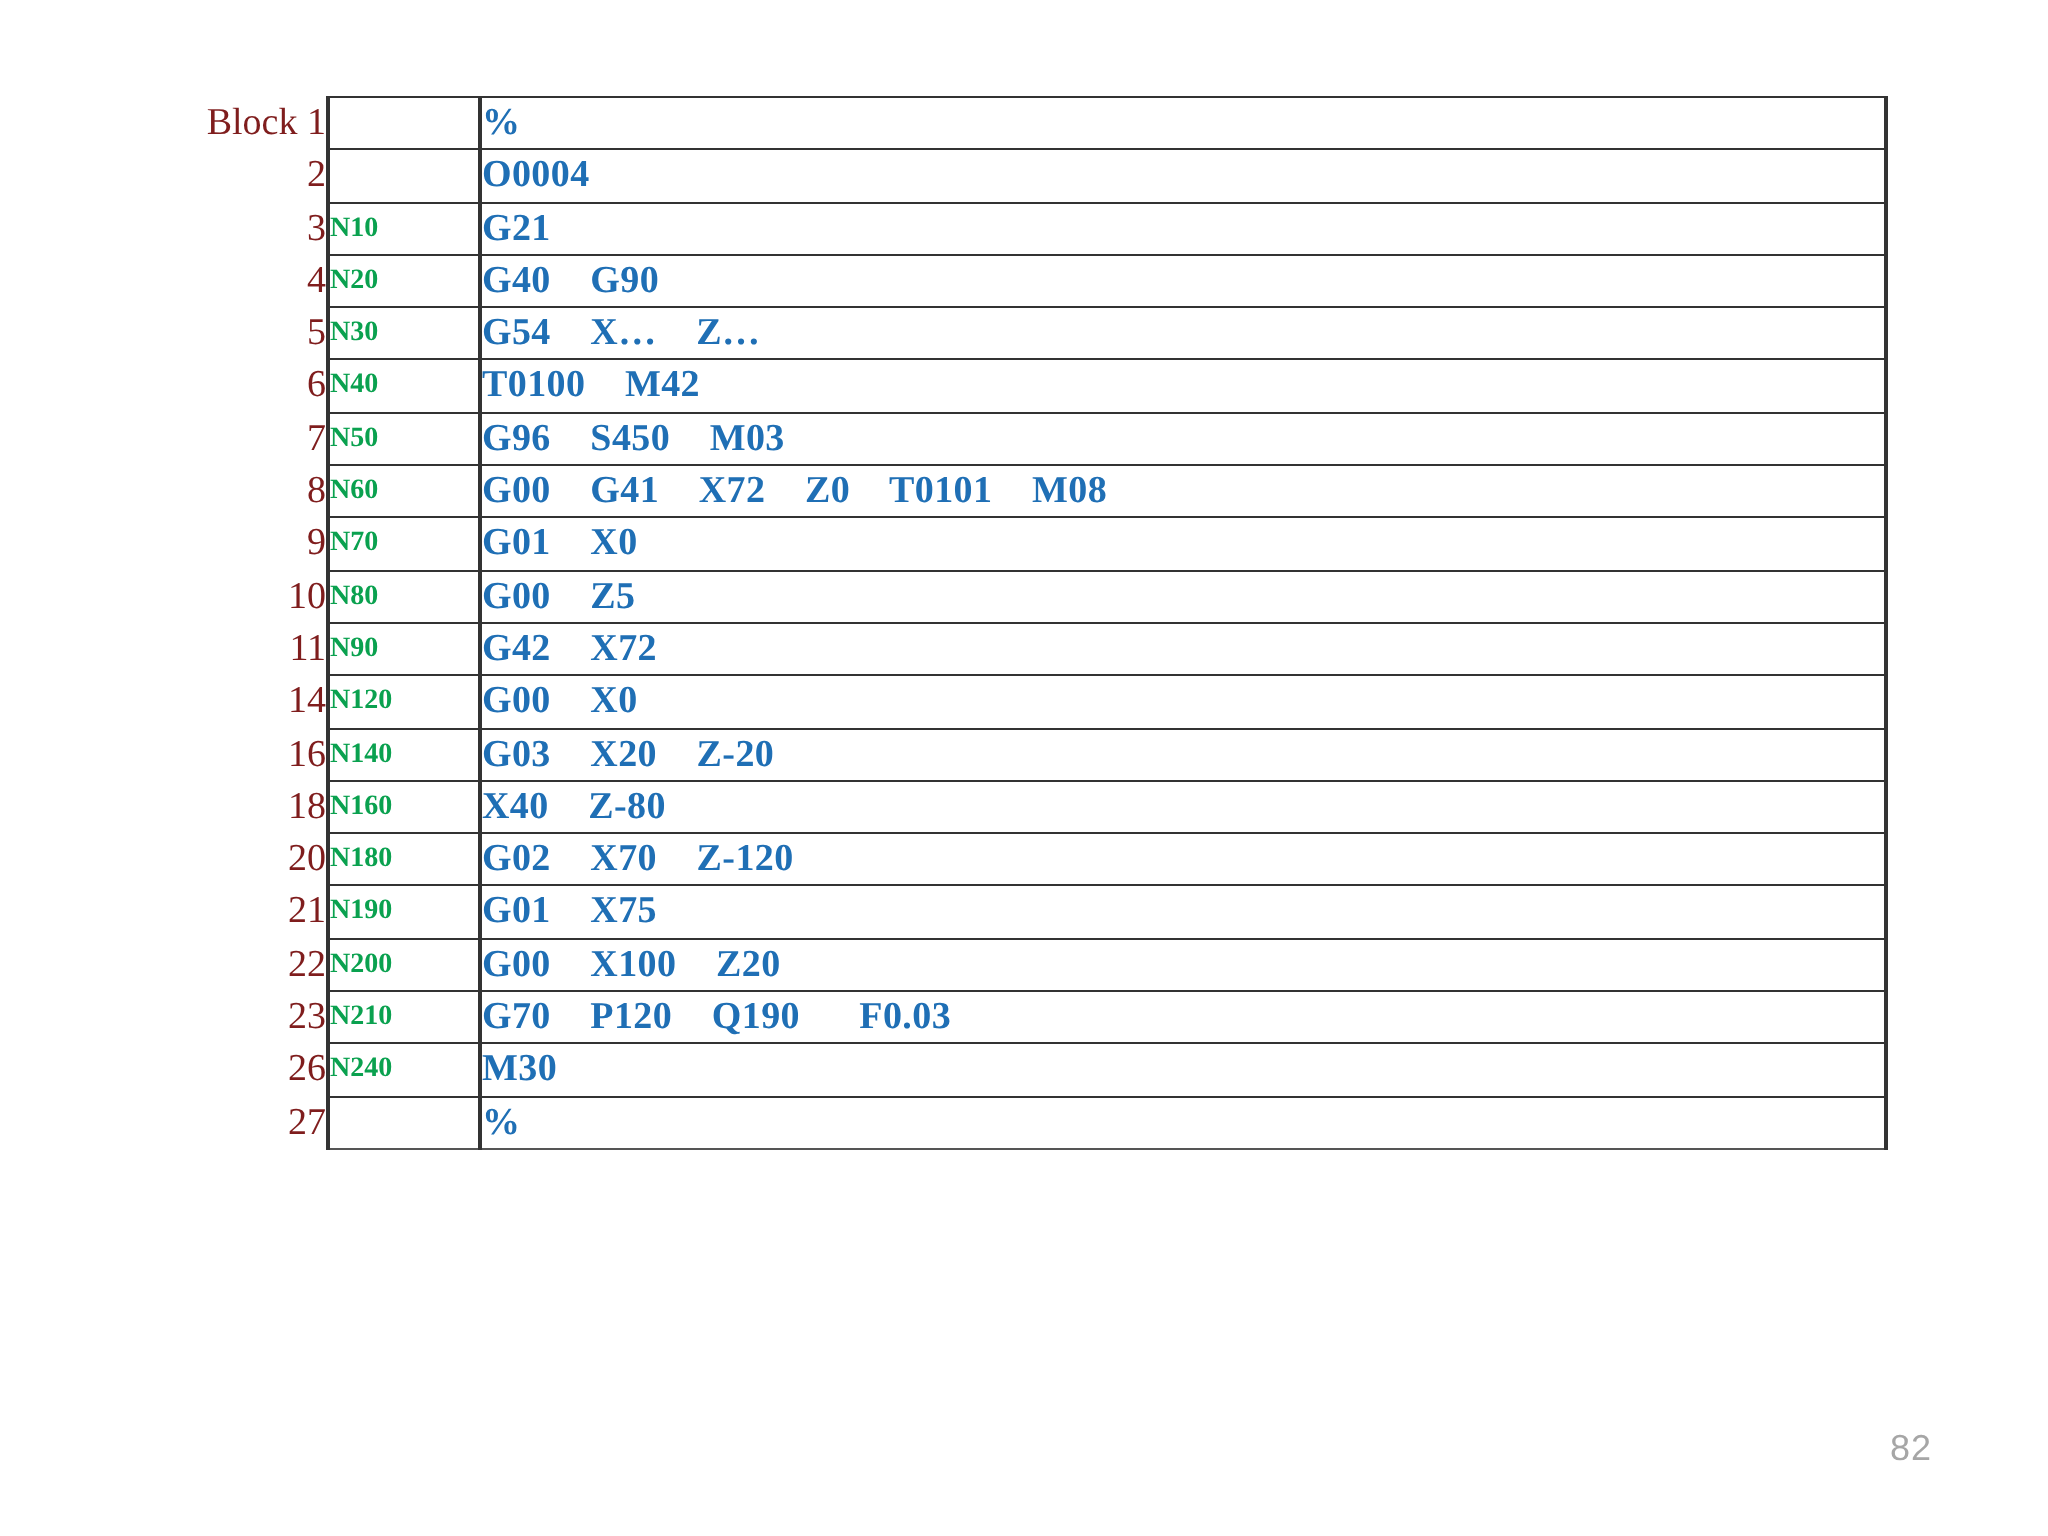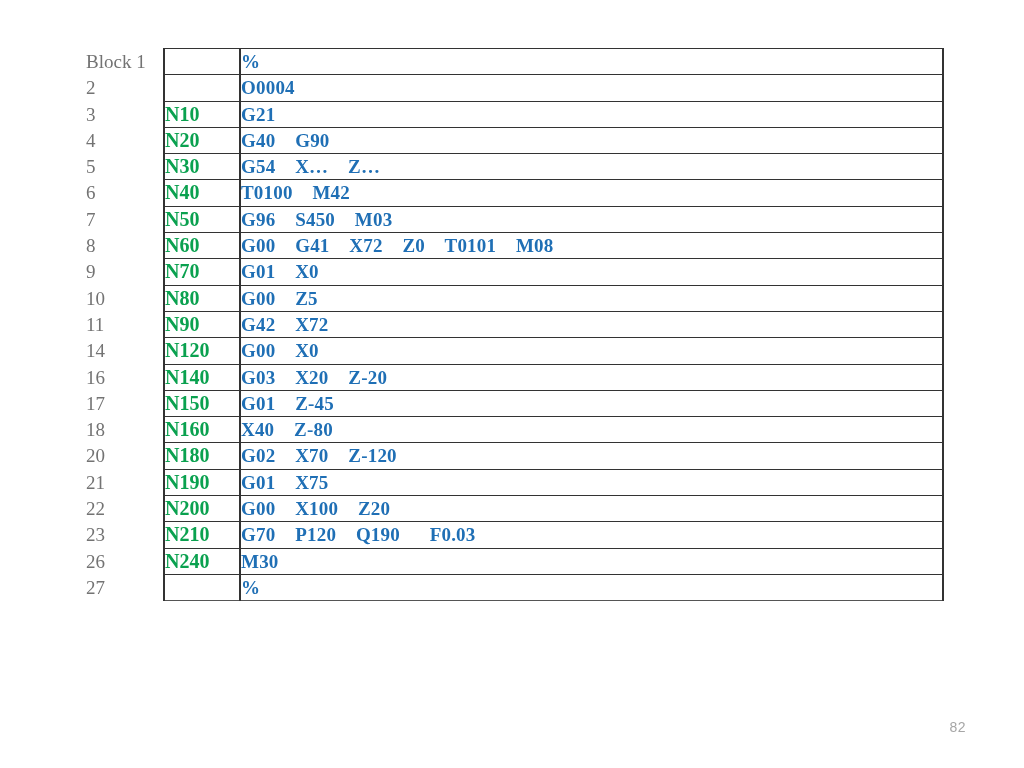--- a/index.html
+++ b/index.html
@@ -38,39 +38,40 @@
     margin: 0;
     height: 25.3px;
     line-height: 25.3px;
     vertical-align: middle;
     white-space: pre;
   }
 
   
   td.gutter {
     width: 77px;
+    text-align: right;
     padding-right: 8px;
     font-family: "Liberation Serif", "DejaVu Serif", serif;
     font-size: 19px;
     font-weight: normal;
-    color: #737373;
+    color: #7f1d1d;
     border: none;
     background: transparent;
   }
 
   
   td.nblock {
     width: 74px;
     border-left: 2px solid #333333;
     border-right: 2px solid #333333;
     border-top: 1.6px solid #333333;
     border-bottom: 1.6px solid #333333;
     padding-left: 9px;
     font-family: "Liberation Serif", "DejaVu Serif", serif;
-    font-size: 20px;
+    font-size: 14px;
     font-weight: bold;
     color: #0aa14f;
     background: #ffffff;
   }
 
   
   td.gcode {
     width: 701px;
     border-right: 2px solid #333333;
     border-top: 1.6px solid #333333;
@@ -89,21 +90,21 @@
   tr.last-row td.gcode {
     border-bottom: 1.3px solid #555555;
   }
 
   
   #page-number {
     position: absolute;
     right: 58px;
     bottom: 33px;
     font-family: "Liberation Sans", "DejaVu Sans", sans-serif;
-    font-size: 14px;
+    font-size: 18px;
     color: #a6a6a6;
     letter-spacing: 0.5px;
     text-align: center;
   }
 </style>
 </head>
 <body>
 
 <div id="slide">
 
@@ -166,25 +167,20 @@
         </tr>
         <tr>
           <td class="gutter">14</td>
           <td class="nblock">N120</td>
           <td class="gcode">G00    X0</td>
         </tr>
         <tr>
           <td class="gutter">16</td>
           <td class="nblock">N140</td>
           <td class="gcode">G03    X20    Z-20</td>
-        </tr>
-        <tr>
-          <td class="gutter">17</td>
-          <td class="nblock">N150</td>
-          <td class="gcode">G01    Z-45</td>
         </tr>
         <tr>
           <td class="gutter">18</td>
           <td class="nblock">N160</td>
           <td class="gcode">X40    Z-80</td>
         </tr>
         <tr>
           <td class="gutter">20</td>
           <td class="nblock">N180</td>
           <td class="gcode">G02    X70    Z-120</td>

